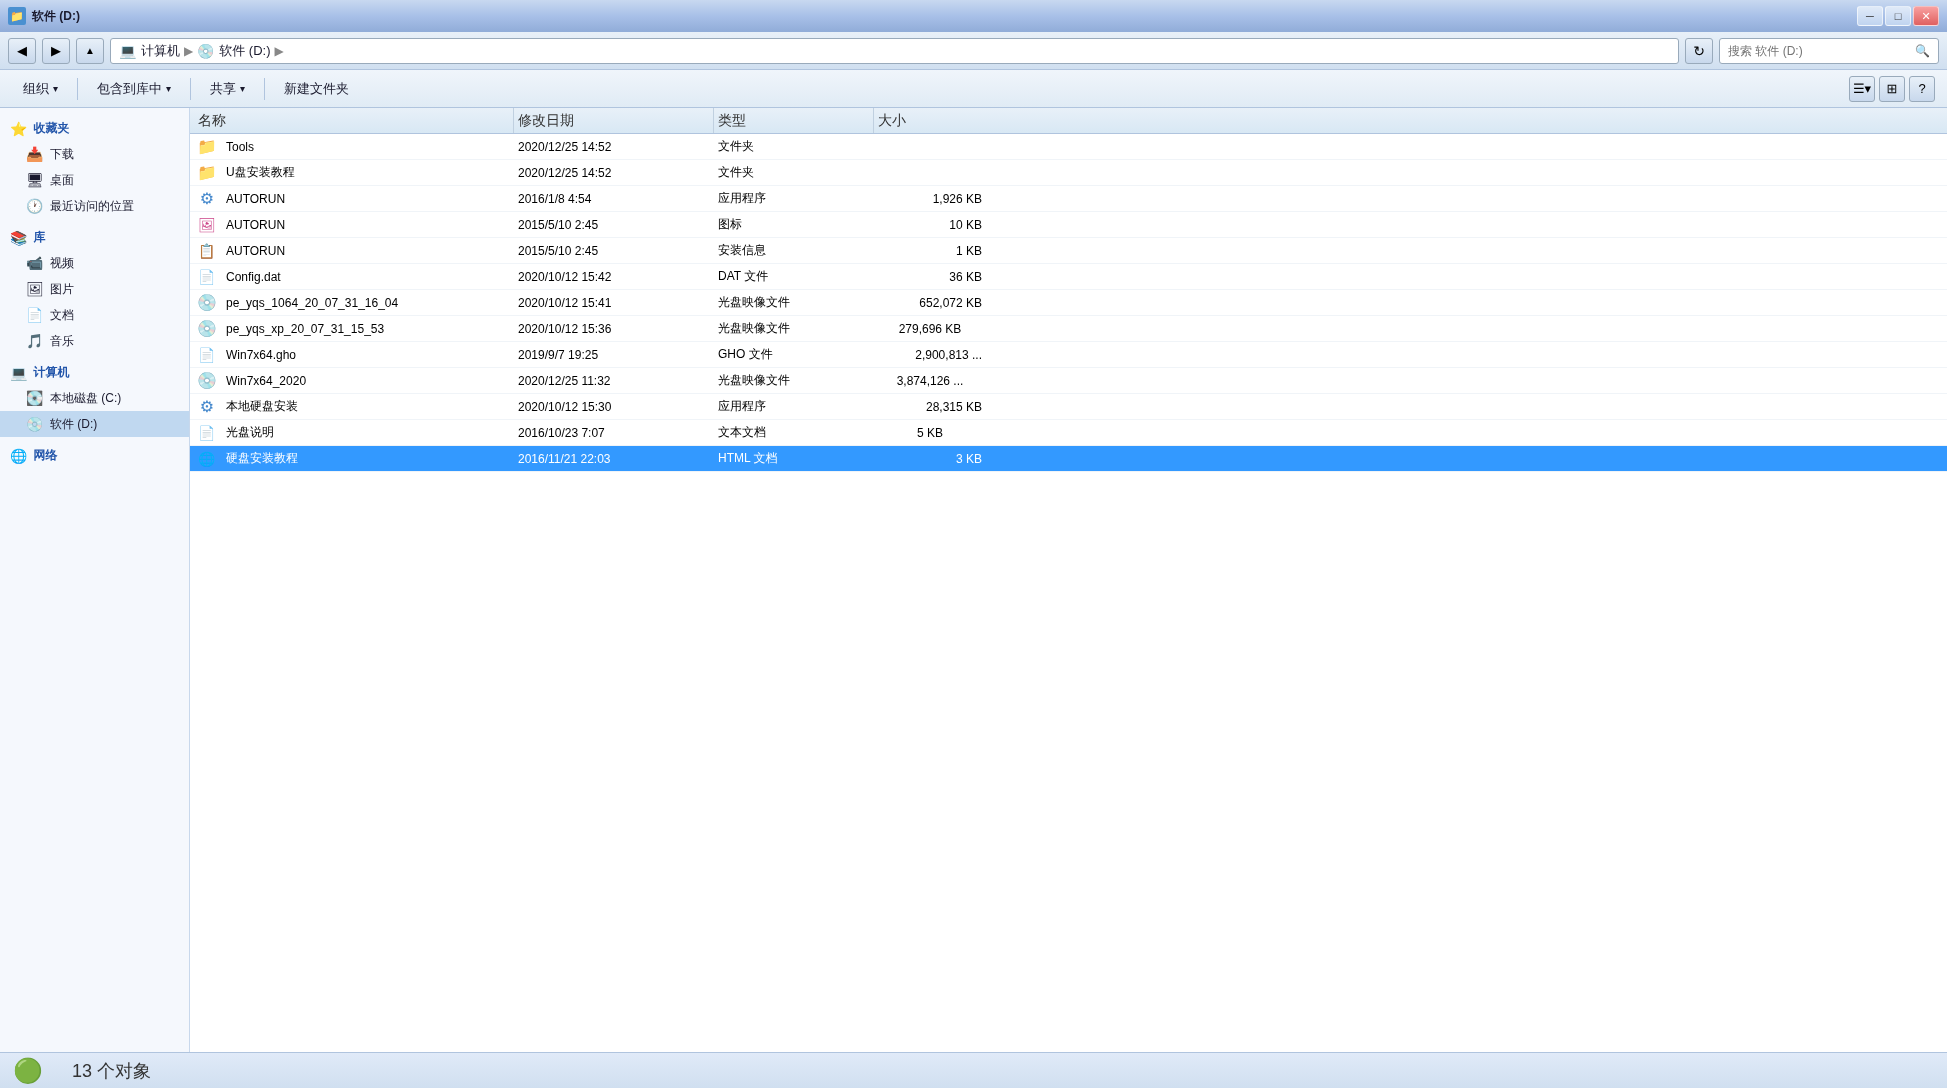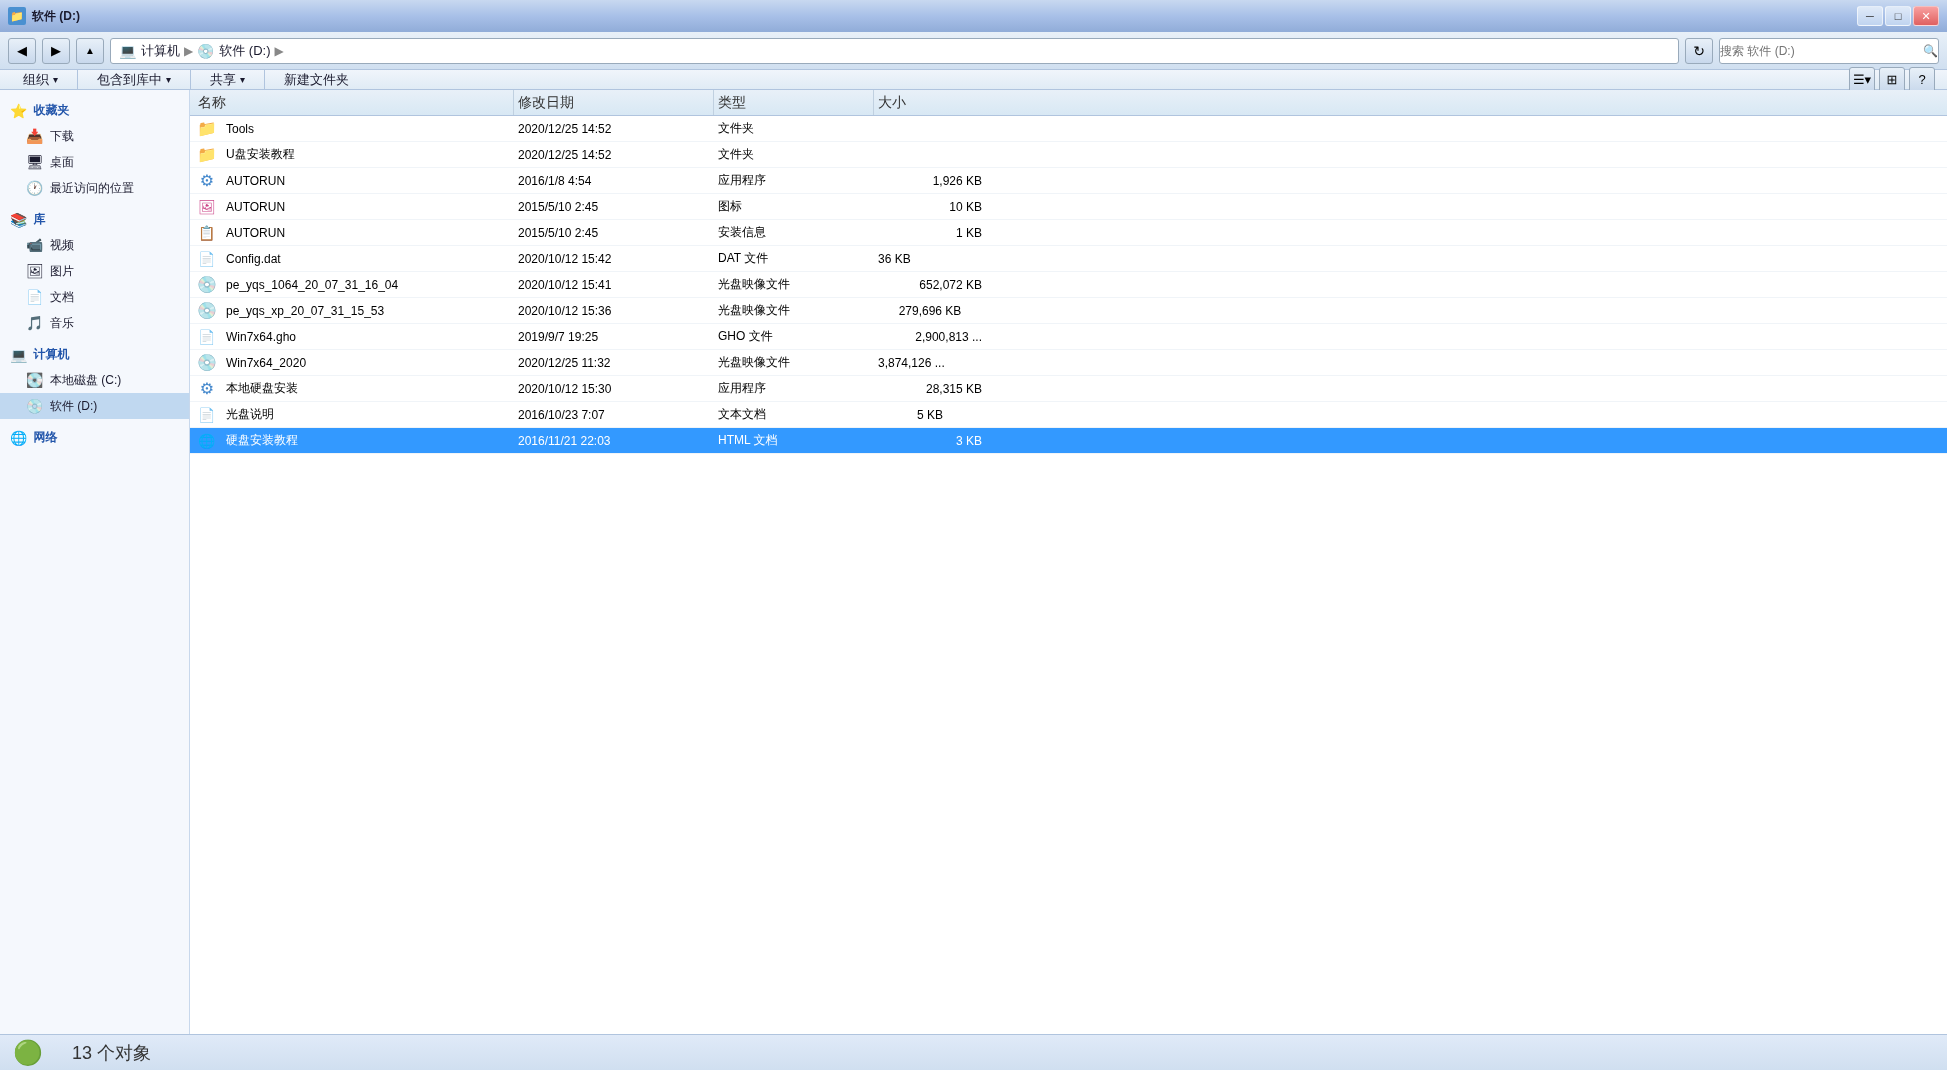--- a/index.html
+++ b/index.html
@@ -113,35 +113,35 @@
       font-size: 14px;
     }
     .search-bar {
       width: 220px;
       height: 26px;
       border: 1px solid #9ab;
       border-radius: 3px;
       background: #fff;
       display: flex;
       align-items: center;
-      padding: 0 0;
+      padding: 0 8px;
     }
     .search-input {
       flex: 1;
       border: none;
       outline: none;
       font-size: 12px;
       color: #888;
       background: transparent;
     }
 
     
     .toolbar {
       background: linear-gradient(to bottom, #f0f5fb, #e0ebf5);
-      height: 20px;
+      height: 38px;
       display: flex;
       align-items: center;
       padding: 0 12px;
       gap: 4px;
       border-bottom: 1px solid #b0c4de;
     }
     .toolbar-btn {
       height: 28px;
       padding: 0 10px;
       border: 1px solid transparent;
@@ -507,21 +507,21 @@
   </div>
         <div class="file-row">
     <div class="file-name-cell">
       <div class="file-icon">
               <span style="color:#888; font-size:14px;">📄</span>
             </div>
       <span class="file-cell">Config.dat</span>
     </div>
     <div class="file-cell">2020/10/12 15:42</div>
     <div class="file-cell">DAT 文件</div>
-    <div class="file-cell" style="text-align:left; padding-right:12px;">36 KB</div>
+    <div class="file-cell" style="text-align:right; padding-right:12px;">36 KB</div>
   </div>
         <div class="file-row">
     <div class="file-name-cell">
       <div class="file-icon">
               <span style="color:#6688cc; font-size:16px;">💿</span>
             </div>
       <span class="file-cell">pe_yqs_1064_20_07_31_16_04</span>
     </div>
     <div class="file-cell">2020/10/12 15:41</div>
     <div class="file-cell">光盘映像文件</div>
@@ -551,21 +551,21 @@
   </div>
         <div class="file-row">
     <div class="file-name-cell">
       <div class="file-icon">
               <span style="color:#6688cc; font-size:16px;">💿</span>
             </div>
       <span class="file-cell">Win7x64_2020</span>
     </div>
     <div class="file-cell">2020/12/25 11:32</div>
     <div class="file-cell">光盘映像文件</div>
-    <div class="file-cell" style="text-align:left; padding-right:12px;">3,874,126 ...</div>
+    <div class="file-cell" style="text-align:center; padding-right:12px;">3,874,126 ...</div>
   </div>
         <div class="file-row">
     <div class="file-name-cell">
       <div class="file-icon">
               <span style="color:#4488cc; font-size:16px;">⚙</span>
             </div>
       <span class="file-cell">本地硬盘安装</span>
     </div>
     <div class="file-cell">2020/10/12 15:30</div>
     <div class="file-cell">应用程序</div>

